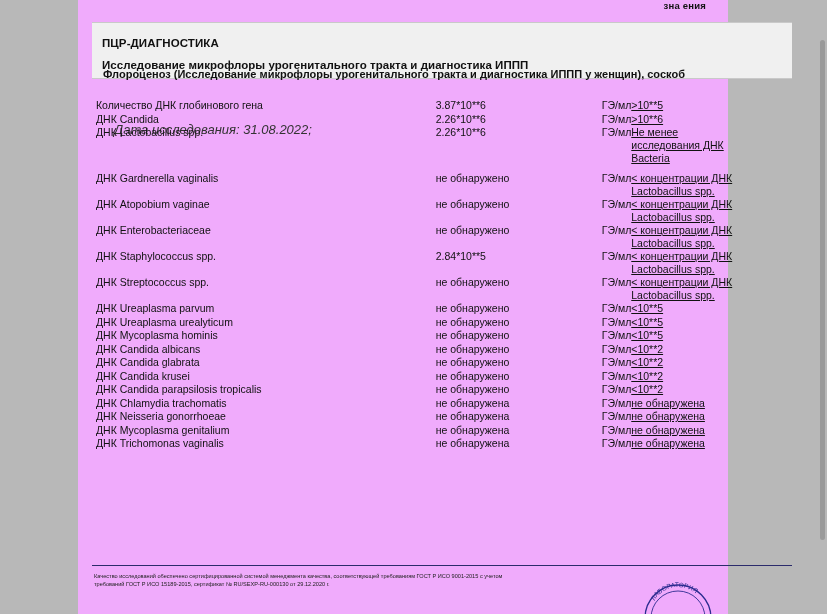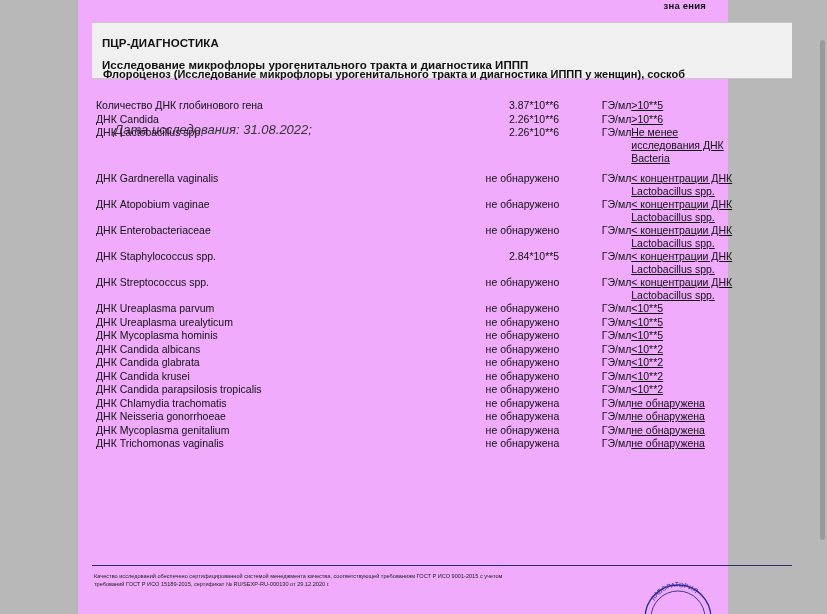--- a/index.html
+++ b/index.html
@@ -81,21 +81,21 @@
     table-layout: fixed;
   }
   table.results td {
     font-size: 10.5px;
     color: #111;
     vertical-align: top;
     padding: 0;
     line-height: 13.5px;
   }
   td.c-name { width: 330px; padding-left: 18px; }
-  td.c-val  { width: 120px; text-align: right; }
+  td.c-val  { width: 120px; text-align: left; }
   td.c-unit { width: 70px;  text-align: right; padding-left: 14px; }
   td.c-ref  { width: 160px; text-align: left; text-decoration: underline; }
   tr.gap td { height: 7px; line-height: 7px; font-size: 0; }
   .ref-multi { display: block; line-height: 13px; }
 
   .footer-rule {
     position: absolute;
     left: 14px;
     top: 565px;
     width: 700px;

